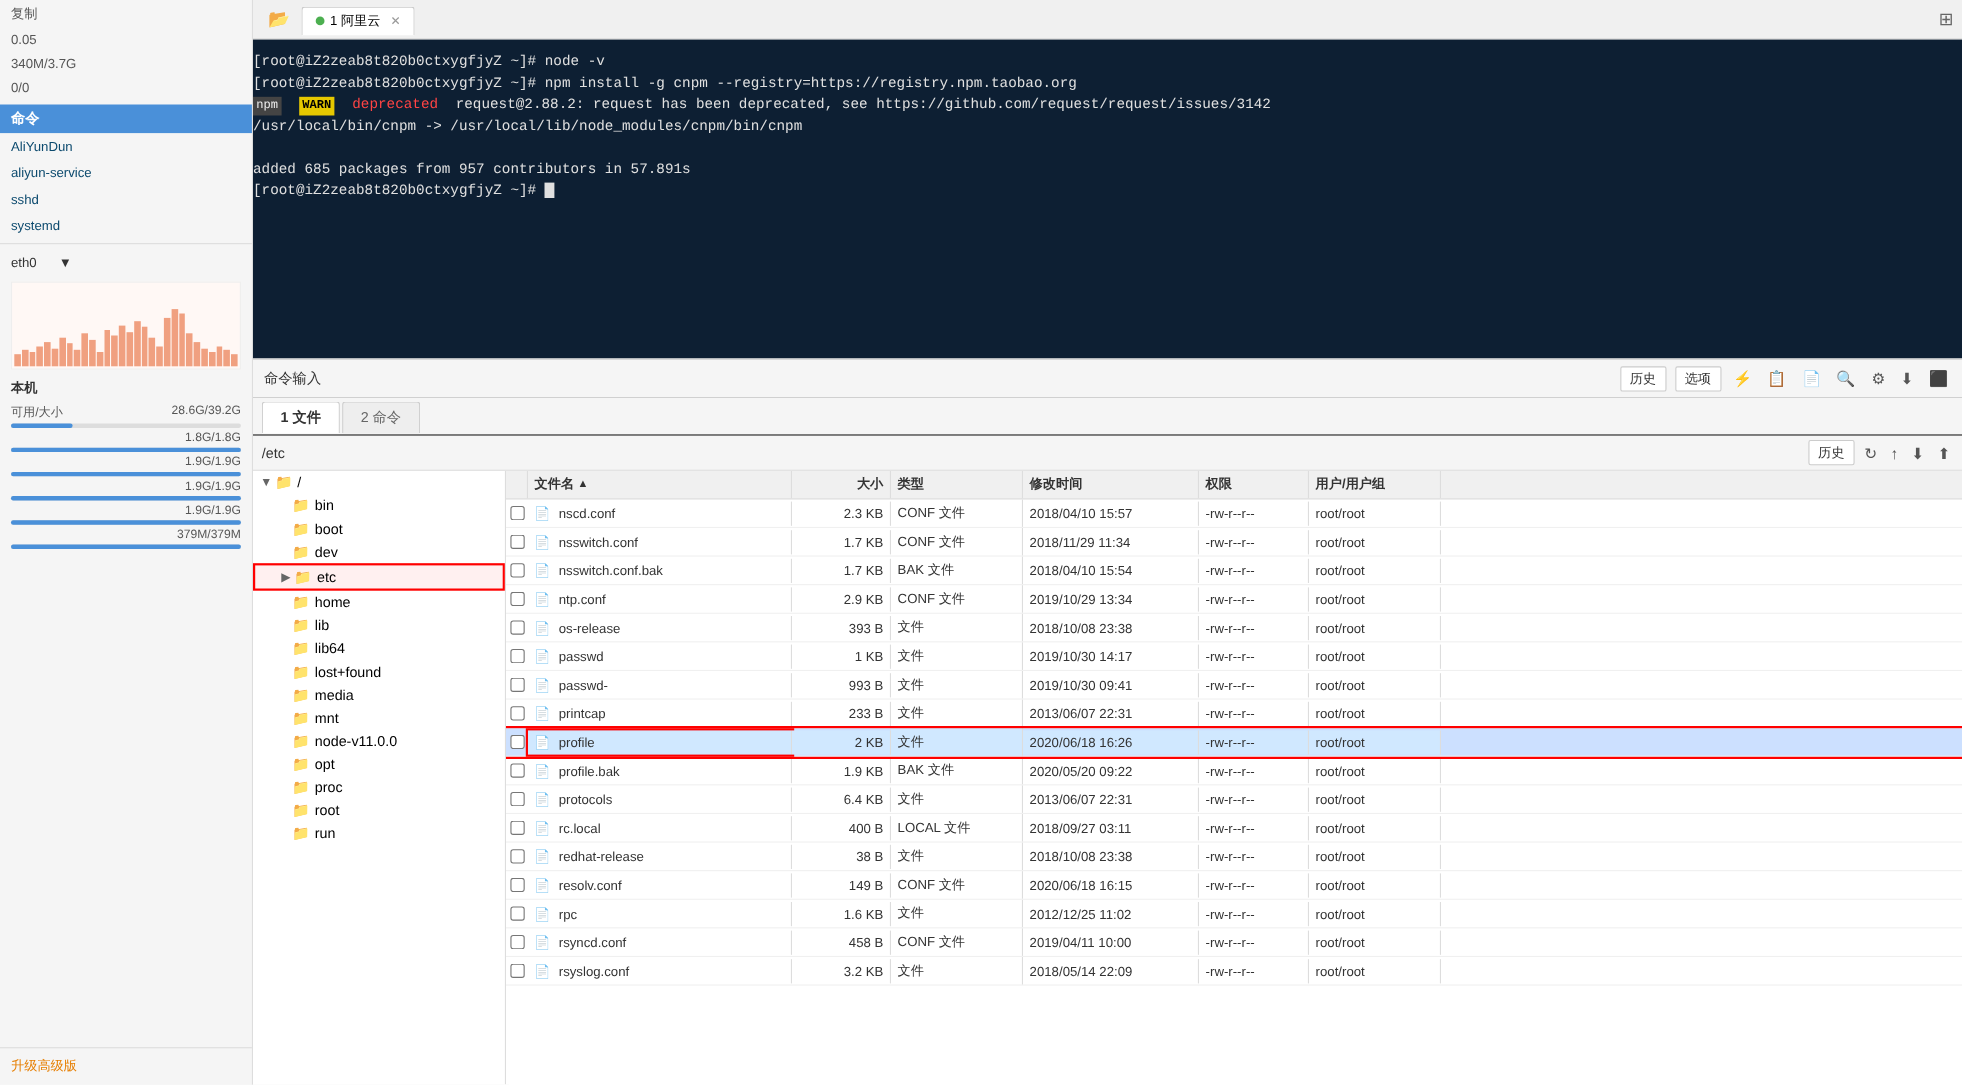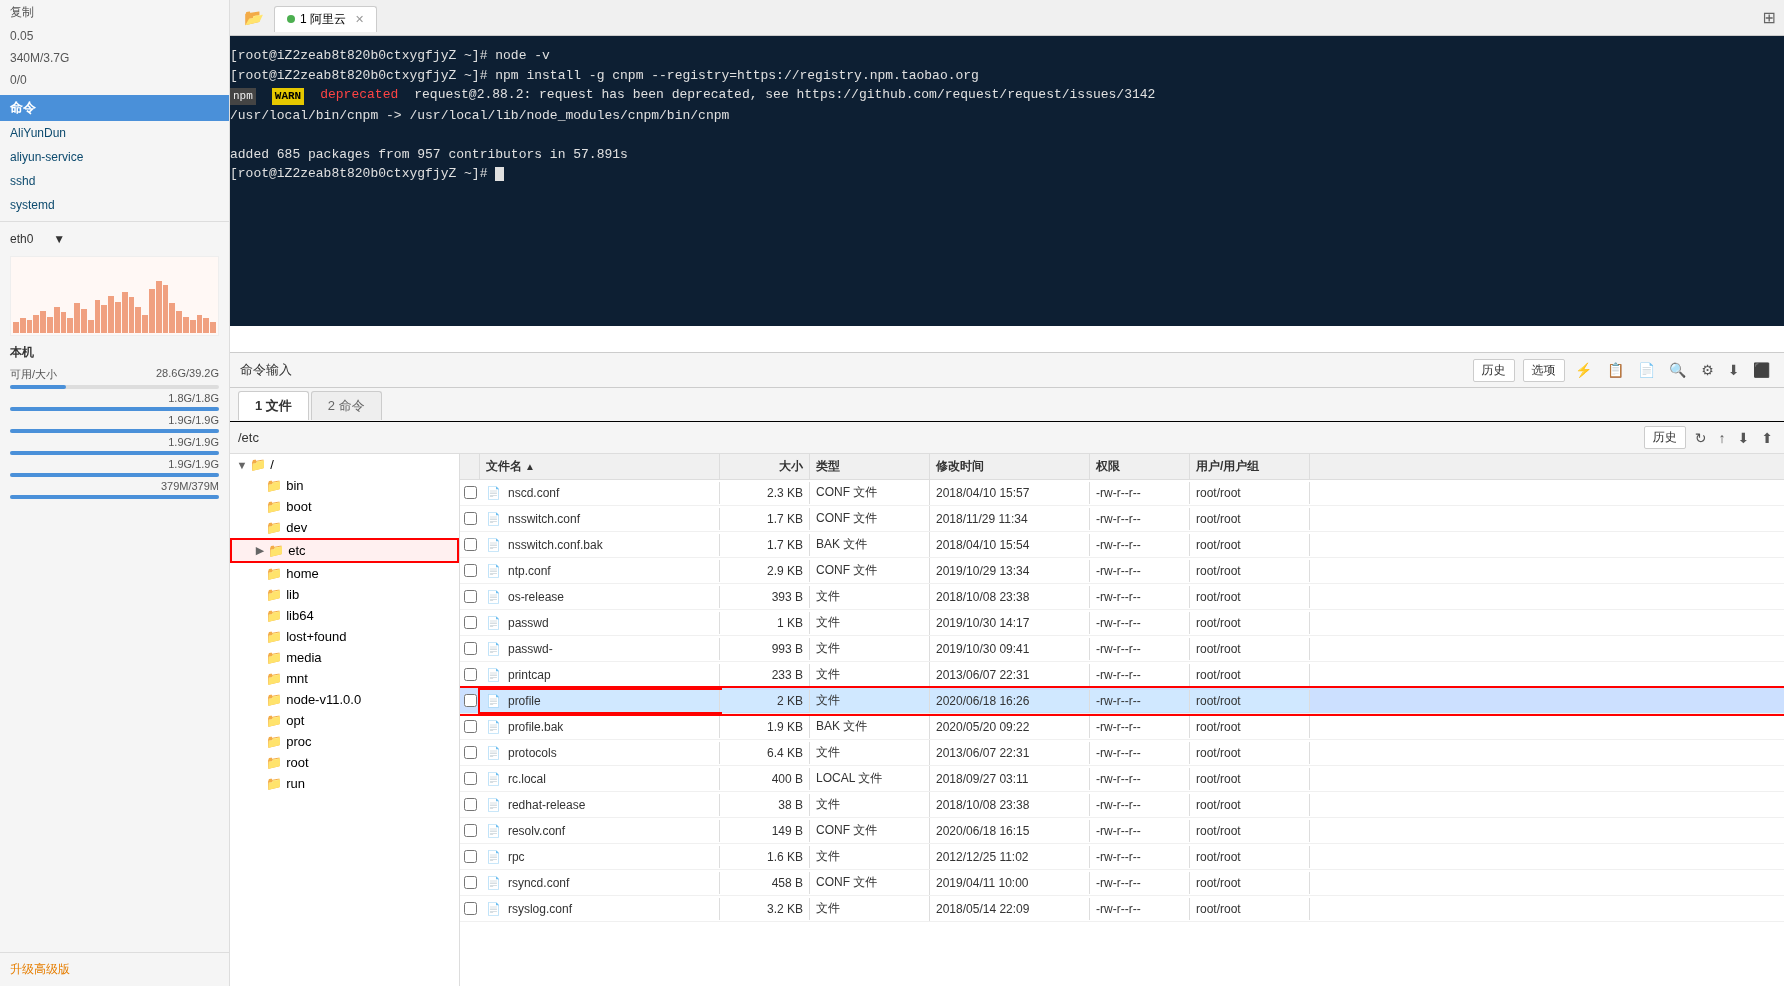--- a/index.html
+++ b/index.html
@@ -80,21 +80,21 @@
     .npm-badge { background: #444; color: #eee; padding: 0 3px; font-size: 11px; }
     .warn-badge { background: #e6c800; color: #000; padding: 0 3px; font-size: 11px; font-weight: bold; }
     .deprecated-text { color: #f44; }
     .green-text { color: #4caf50; }
     .cursor-block { display: inline-block; width: 9px; height: 14px; background: #e0e0e0; vertical-align: middle; }
 
     
     .cmd-input-bar {
       display: flex; align-items: center; height: 36px;
       background: #f5f5f5; border-top: 1px solid #ccc; border-bottom: 1px solid #ccc;
-      padding: 0 10px; gap: 8px; margin-top: 26px;
+      padding: 0 10px; gap: 8px;
     }
     .cmd-input-label { font-size: 13px; color: #333; }
     .cmd-input-spacer { flex: 1; }
     .cmd-toolbar-btn {
       background: white; border: 1px solid #ccc; padding: 2px 8px; font-size: 12px; cursor: pointer;
       color: #333; border-radius: 2px;
     }
     .cmd-toolbar-icon { font-size: 14px; color: #555; cursor: pointer; padding: 0 3px; }
 
     

